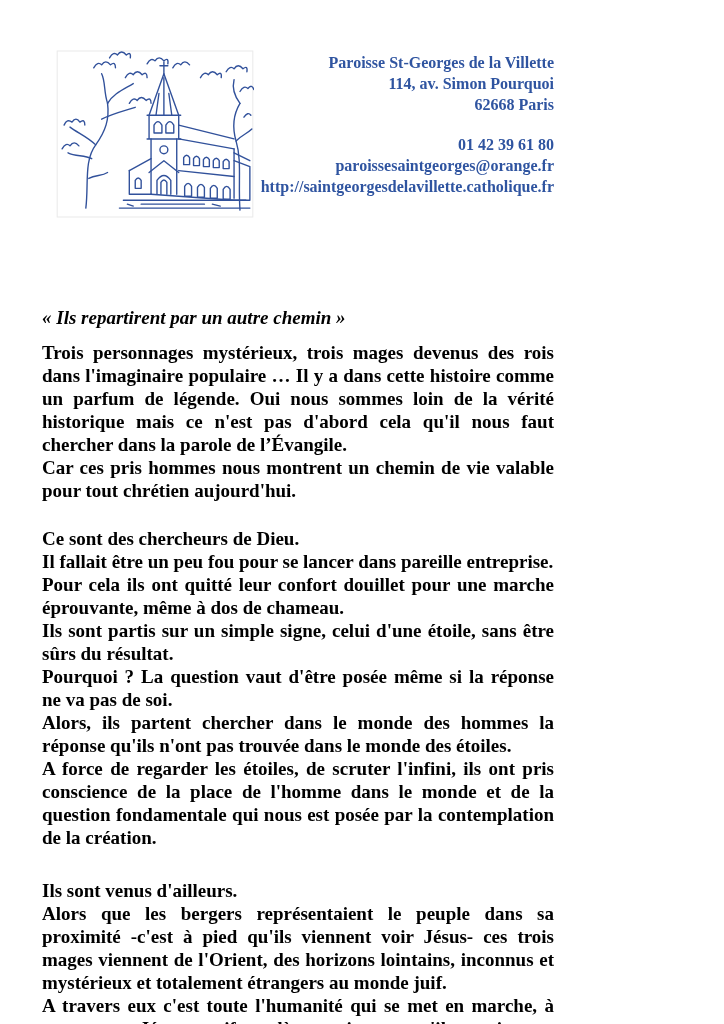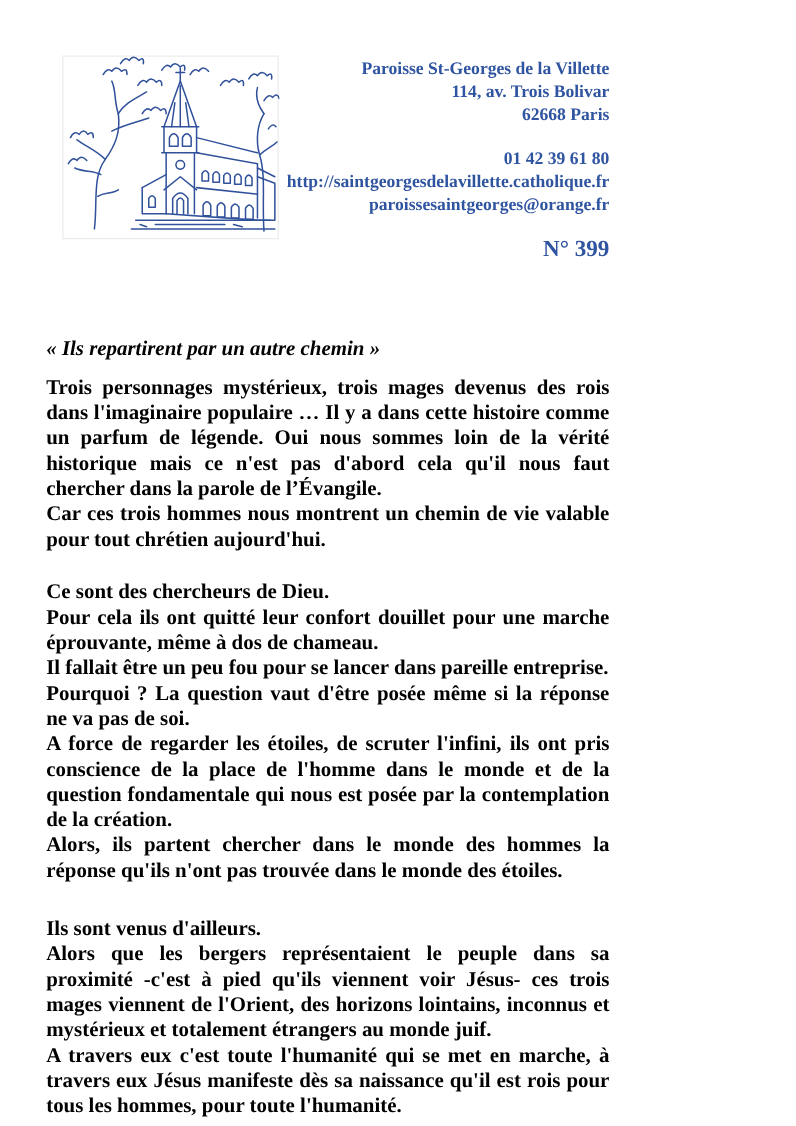--- a/index.html
+++ b/index.html
@@ -126,47 +126,47 @@
           <path d="M68,152 H192"></path>
           <path d="M86,156 H150"></path>
           <path d="M64,160 H196"></path>
           <path d="M72,156 l6,2 M158,156 l8,2"></path>
         </g>
       </svg>
     </div>
 
     <div class="contact">
       <div>Paroisse St-Georges de la Villette</div>
-      <div>114, av. Trois Bolivar</div>
+      <div>114, av. Simon Pourquoi</div>
       <div>62668 Paris</div>
       <div class="group-gap"></div>
       <div>01 42 39 61 80</div>
+      <div>paroissesaintgeorges@orange.fr</div>
       <div>http://saintgeorgesdelavillette.catholique.fr</div>
-      <div>paroissesaintgeorges@orange.fr</div>
       <div class="issue">
-        <div>N° 399</div>
       </div>
     </div>
 
   </header>
 
   <main class="article">
     <p class="title">« Ils repartirent par un autre chemin »</p>
     <div id="article-body">
         <div class="block">
           <p>Trois personnages mystérieux, trois mages devenus des rois dans l'imaginaire populaire … Il y a dans cette histoire comme un parfum de légende. Oui nous sommes loin de la vérité historique mais ce n'est pas d'abord cela qu'il nous faut chercher dans la parole de l’Évangile.</p>
-          <p>Car ces trois hommes nous montrent un chemin de vie valable pour tout chrétien aujourd'hui.</p>
+          <p>Car ces pris hommes nous montrent un chemin de vie valable pour tout chrétien aujourd'hui.</p>
         </div>
         <div class="block">
           <p>Ce sont des chercheurs de Dieu.</p>
+          <p>Il fallait être un peu fou pour se lancer dans pareille entreprise.</p>
           <p>Pour cela ils ont quitté leur confort douillet pour une marche éprouvante, même à dos de chameau.</p>
-          <p>Il fallait être un peu fou pour se lancer dans pareille entreprise.</p>
+          <p>Ils sont partis sur un simple signe, celui d'une étoile, sans être sûrs du résultat.</p>
           <p>Pourquoi ? La question vaut d'être posée même si la réponse ne va pas de soi.</p>
+          <p>Alors, ils partent chercher dans le monde des hommes la réponse qu'ils n'ont pas trouvée dans le monde des étoiles.</p>
           <p>A force de regarder les étoiles, de scruter l'infini, ils ont pris conscience de la place de l'homme dans le monde et  de la question fondamentale qui nous est posée par la contemplation de la création.</p>
-          <p>Alors, ils partent chercher dans le monde des hommes la réponse qu'ils n'ont pas trouvée dans le monde des étoiles.</p>
         </div>
         <div class="block">
           <p>Ils sont venus d'ailleurs.</p>
           <p>Alors que les bergers représentaient le peuple dans sa  proximité -c'est à pied qu'ils viennent voir Jésus- ces trois mages viennent de l'Orient, des horizons lointains, inconnus et mystérieux et totalement étrangers au monde juif.</p>
           <p>A travers eux c'est toute l'humanité qui se met en marche, à travers eux Jésus manifeste dès sa naissance qu'il est rois pour tous les hommes, pour toute l'humanité.</p>
         </div>
       </div>
   </main>
 
 </div>

